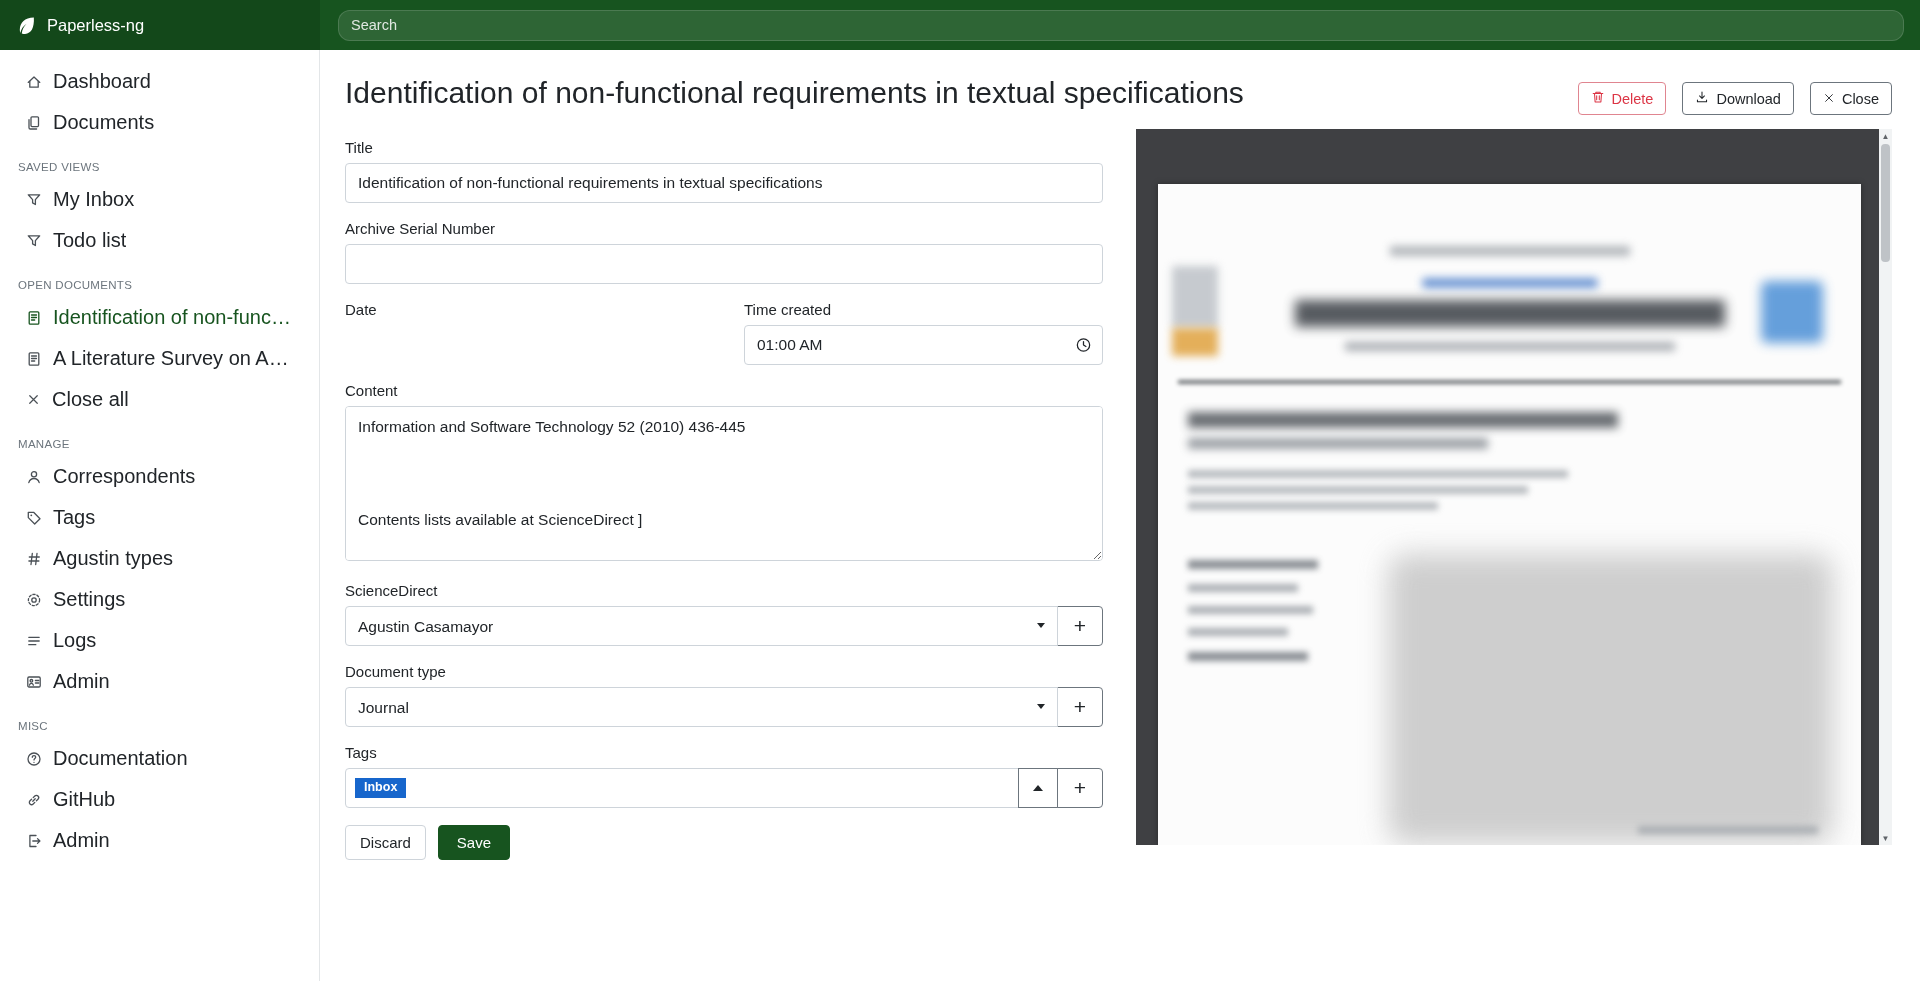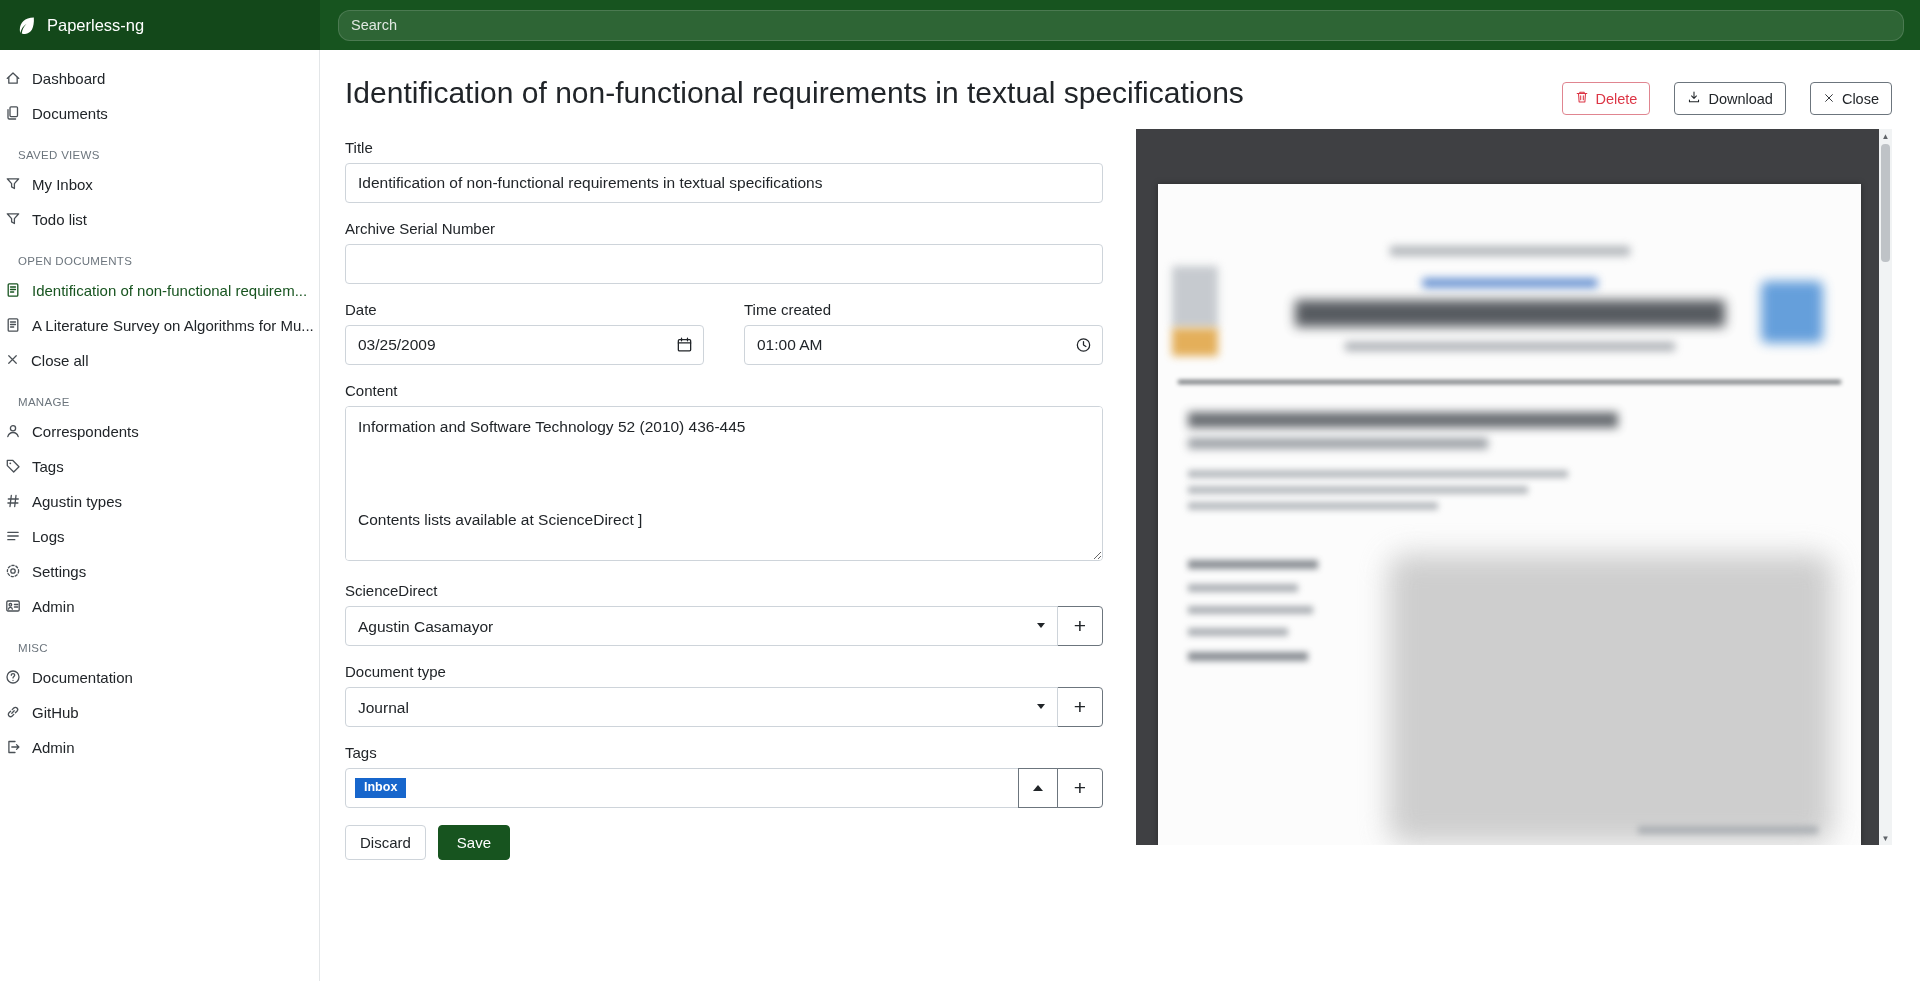--- a/index.html
+++ b/index.html
@@ -19,33 +19,33 @@
   .nav-search-wrap { flex: 1; display: flex; align-items: center; padding: 0 16px 0 18px; }
   .search-input {
     flex: 1; height: 31px; border: 1px solid rgba(255,255,255,0.14); border-radius: 12px;
     background: rgba(255,255,255,0.10); color: #fff; padding: 0 12px; font-size: 14.5px;
     font-family: inherit; outline: none;
   }
   .search-input::placeholder { color: rgba(255,255,255,0.85); }
 
   
   .sidebar { grid-row: 2; background: #fff; border-right: 1px solid #e3e6e8; padding-top: 11px; overflow: hidden; }
-  .nav-item { display: flex; align-items: flex-start; gap: 11px; padding: 9px 5px; font-size: 15px; color: #212529; cursor: pointer; white-space: nowrap; }
+  .nav-item { display: flex; align-items: center; gap: 11px; padding: 9px 26px; font-size: 20px; color: #212529; cursor: pointer; white-space: nowrap; }
   .nav-item .icon { color: #4a5056; flex: 0 0 auto; display: flex; }
   .nav-item .label { overflow: hidden; text-overflow: ellipsis; }
   .nav-item.active { color: var(--accent, #17541f); }
   .nav-item.active .icon { color: var(--accent, #17541f); }
   .nav-section { padding: 18px 18px 6px; font-size: 11.5px; color: #6c757d; letter-spacing: 0.3px; }
   .icon svg { stroke: currentColor; fill: none; stroke-width: 1.3; stroke-linecap: round; stroke-linejoin: round; }
 
   
   .main { grid-row: 2; padding: 26px 28px 0 25px; overflow: hidden; }
   .page-header { display: flex; justify-content: space-between; align-items: flex-start; }
   .page-title { margin: 0; font-size: 30px; font-weight: 400; color: #212529; }
-  .actions { display: flex; gap: 24px; padding-top: 6px; margin-left: 24px; flex: 0 0 auto; }
+  .actions { display: flex; gap: 16px; padding-top: 6px; margin-left: 24px; flex: 0 0 auto; }
   .btn {
     display: inline-flex; align-items: center; gap: 7px; padding: 7px 12px;
     font-size: 14.5px; border-radius: 4px; background: #fff; border: 1px solid #6c757d;
     color: #212529; cursor: pointer; font-family: inherit; white-space: nowrap;
   }
   .btn .icon svg { stroke-width: 1.2; }
   .btn-danger { border-color: #e08590; color: var(--danger, #dc3545); }
 
   .content-row { display: flex; align-items: flex-start; gap: 33px; margin-top: 24px; }
 
@@ -205,33 +205,33 @@
       <span class="icon">
           <svg width="16" height="16" viewBox="0 0 16 16">
             <path d="M6.3 2.5 5 13.5M11 2.5 9.7 13.5M3.3 6h10M2.9 10h10"></path>
           </svg>
         </span>
       <span class="label">Agustin types</span>
     </div>
     <div class="nav-item">
       <span class="icon">
           <svg width="16" height="16" viewBox="0 0 16 16">
-            <path d="M2.8 4.3h10.4M2.8 8h10.4M2.8 11.7h7"></path>
-          </svg>
-        </span>
-      <span class="label">Logs</span>
-    </div>
-    <div class="nav-item">
-      <span class="icon">
-          <svg width="16" height="16" viewBox="0 0 16 16">
             <circle cx="8" cy="8" r="2.2"></circle>
             <circle cx="8" cy="8" r="5.6" stroke-dasharray="2.2 1.9"></circle>
           </svg>
         </span>
       <span class="label">Settings</span>
+    </div>
+    <div class="nav-item">
+      <span class="icon">
+          <svg width="16" height="16" viewBox="0 0 16 16">
+            <path d="M2.8 4.3h10.4M2.8 8h10.4M2.8 11.7h7"></path>
+          </svg>
+        </span>
+      <span class="label">Logs</span>
     </div>
     <div class="nav-item">
       <span class="icon">
           <svg width="16" height="16" viewBox="0 0 16 16">
             <rect x="1.8" y="3" width="12.4" height="10" rx="1.2"></rect>
             <circle cx="5.4" cy="6.8" r="1.3"></circle>
             <path d="M3.4 11.2c.4-1.3 1.1-1.9 2-1.9s1.6.6 2 1.9M9.4 6.5h3.4M9.4 9h3.4"></path>
           </svg>
         </span>
       <span class="label">Admin</span>
@@ -301,29 +301,20 @@
         </div>
 
         <div class="group">
           <label>Archive Serial Number</label>
           <input class="form-control" type="text" style="">
         </div>
 
         <div class="row2">
           <div class="group">
             <label>Date</label>
-            <div class="input-icon-wrap">
-              <input class="form-control" type="text" value="03/25/2009" style="">
-              <span class="field-icon">
-                  <svg width="17" height="17" viewBox="0 0 16 16">
-                    <rect x="2.2" y="3" width="11.6" height="10.5" rx="1"></rect>
-                    <path d="M2.2 6h11.6M5.2 1.6v2.4M10.8 1.6v2.4"></path>
-                  </svg>
-                </span>
-            </div>
           </div>
           <div class="group">
             <label>Time created</label>
             <div class="input-icon-wrap">
               <input class="form-control" type="text" value="01:00 AM" style="">
               <span class="field-icon">
                   <svg width="17" height="17" viewBox="0 0 16 16">
                     <circle cx="8" cy="8" r="5.8"></circle>
                     <path d="M8 4.8V8l2.3 1.4"></path>
                   </svg>

